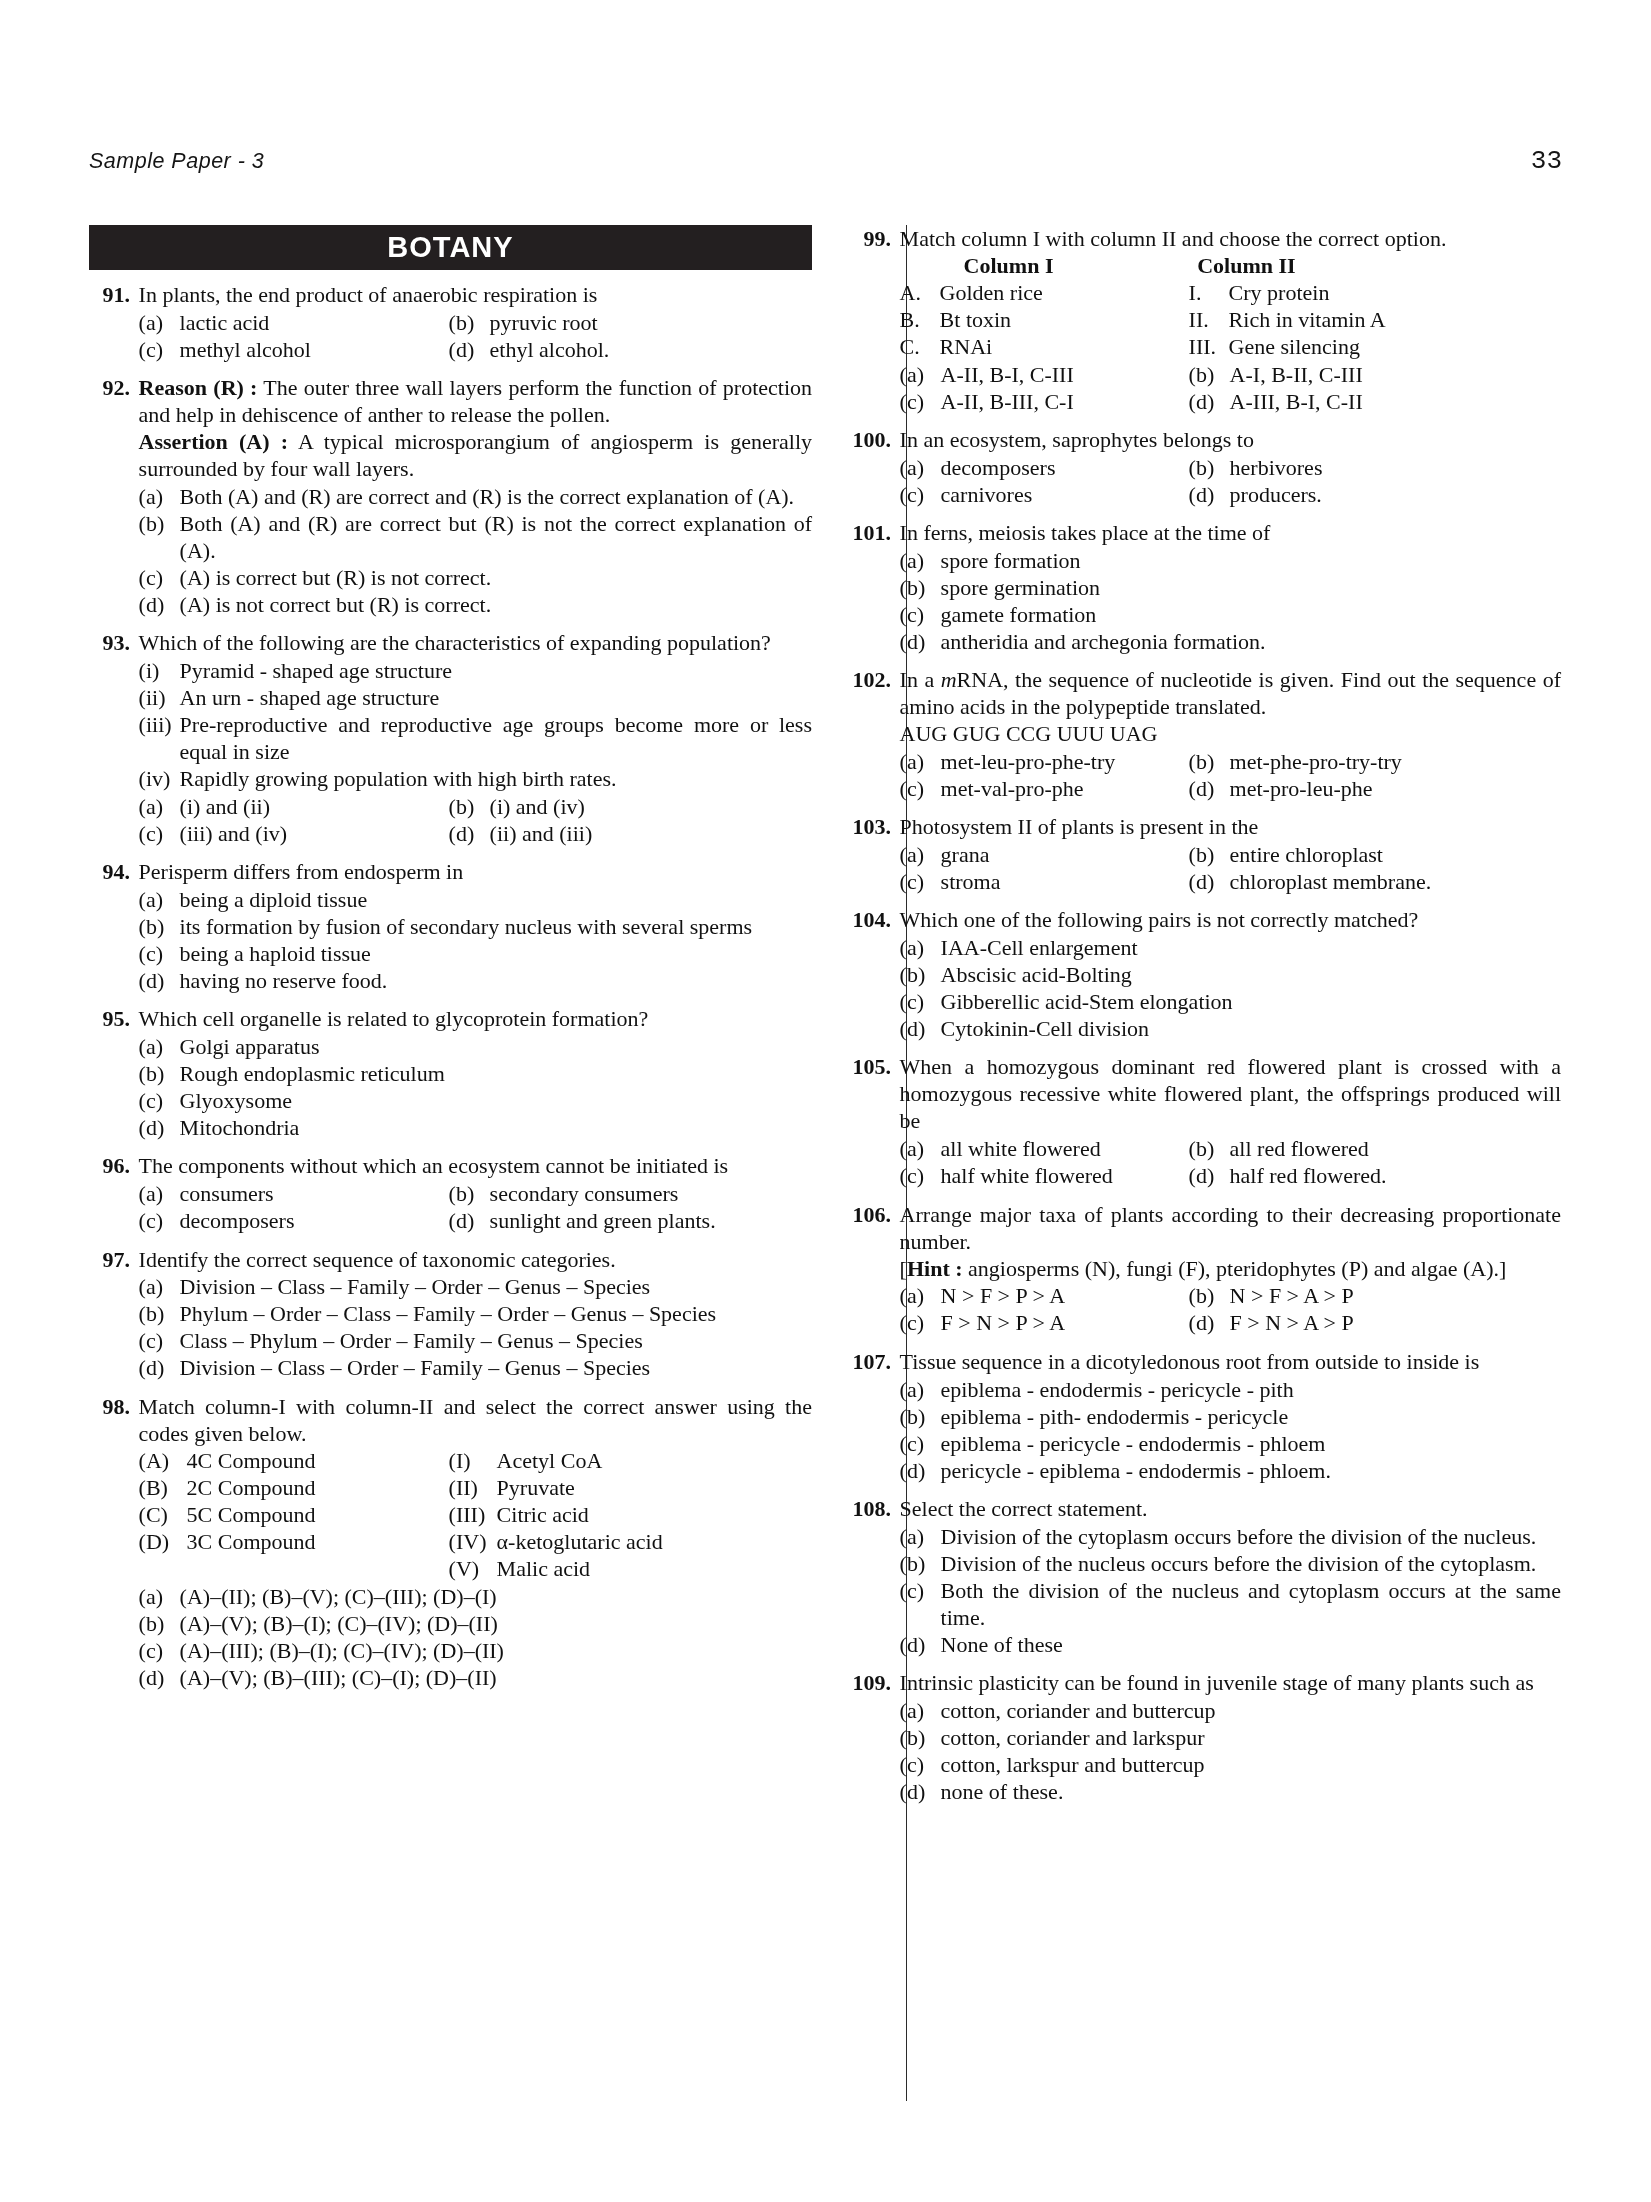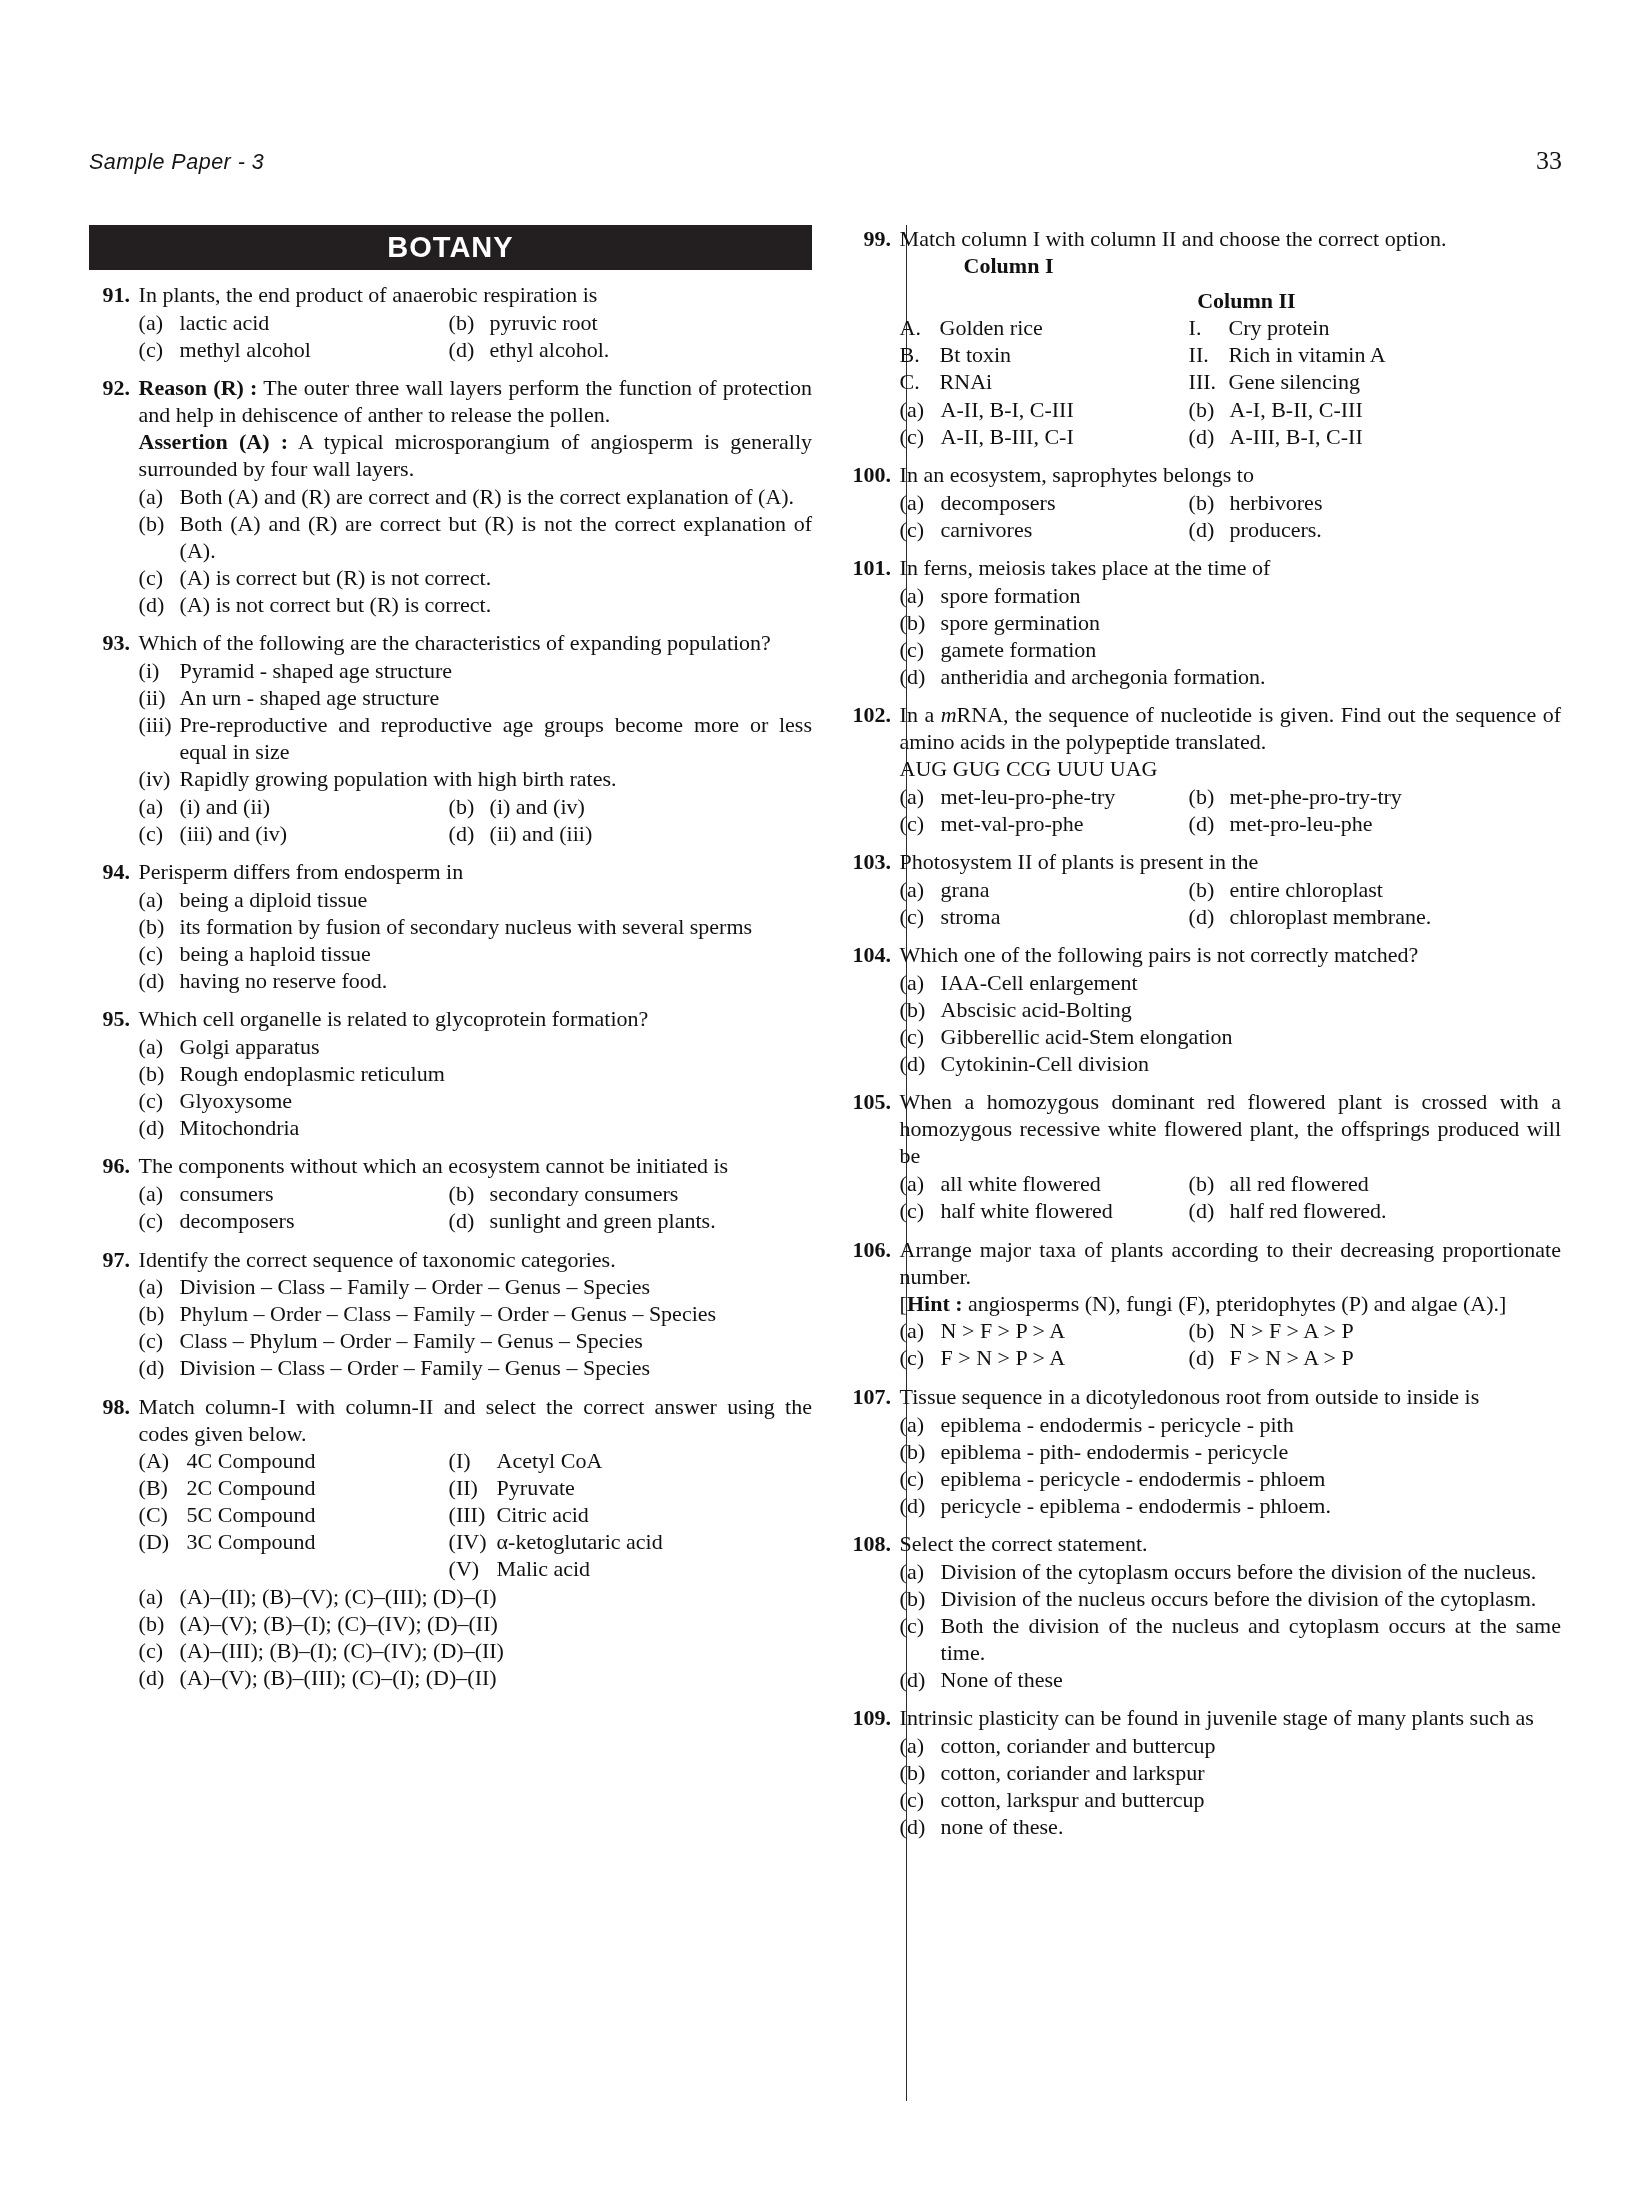--- a/index.html
+++ b/index.html
@@ -36,21 +36,21 @@
     align-items: baseline;
   }
   .runhead-left {
     font-style: italic;
     font-family: "Liberation Sans", "DejaVu Sans", sans-serif;
     font-size: 21.5px;
     letter-spacing: 0.5px;
     color: #151515;
   }
   .runhead-right {
-    font-family: Liberation Serif, serif;
+    font-family: Liberation Mono, monospace;
     font-size: 26px;
     font-weight: 400;
     color: #151515;
   }
 
   
   .columns {
     position: absolute;
     left: 89px;
     top: 225px;
@@ -171,21 +171,21 @@
   }
   .mcol-1 { flex: 0 0 289px; display: flex; }
   .mcol-2 { flex: 1 1 auto;  display: flex; }
   .mcol-1.w2 { flex: 0 0 310px; }
   .m-key  { flex: 0 0 auto; width: 48px; }
   .m-key.narrow { width: 40px; }
   .m-val  { flex: 1 1 auto; }
   .match-head .mh1 { padding-left: 74px; }
   .match-head .mh2 { padding-left: 15.5px; }
   .match-head .mh1r { padding-left: 64px; }
-  .match-head .mh2r { padding-left: 8.6px; margin-top: 35px; }
+  .match-head .mh2r { padding-left: 8.6px; }
 </style>
 </head>
 <body>
 
 <div class="page">
 
   <div class="runhead">
     <div class="runhead-left">Sample Paper - 3</div>
     <div class="runhead-right">33</div>
   </div>

